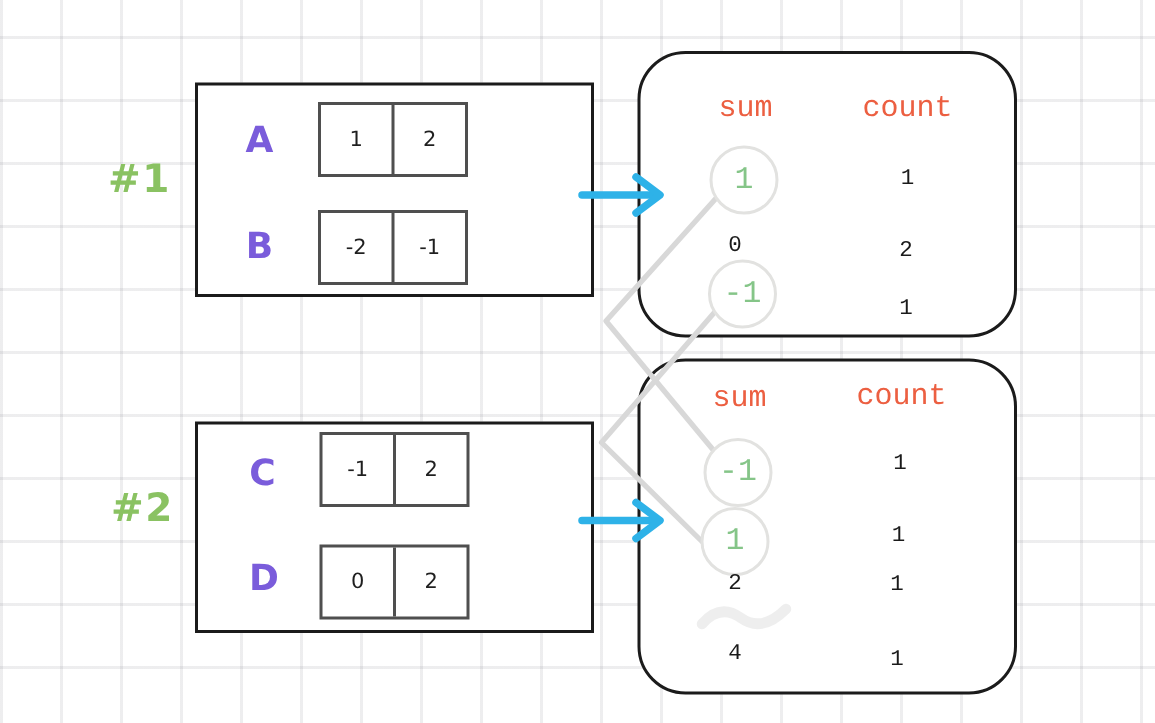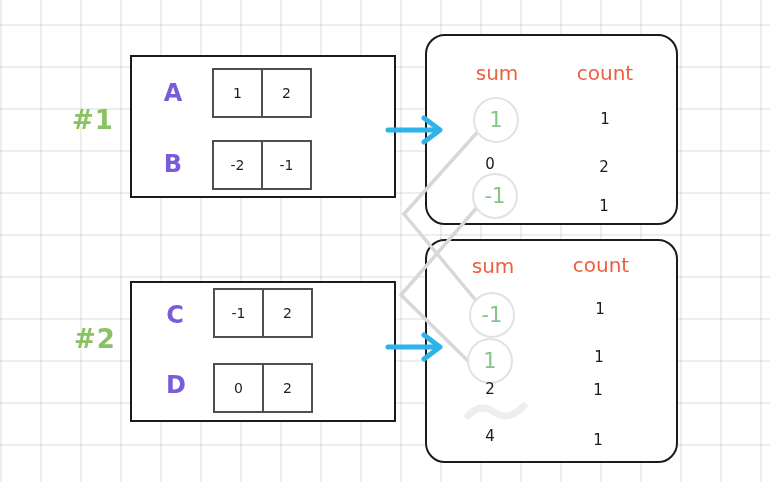--- a/index.html
+++ b/index.html
@@ -51,21 +51,22 @@
     justify-content: center;
     font-size: 14px;
     color: #1f1f1f;
   }
   .cell + .cell { border-left: 2px solid #4f4f4f; }
 
   .result-box {
     position: absolute;
     background: #ffffff;
     border: 2px solid #1b1b1b;
-    border-radius: 20px;
+    border-radius: 32px;
+    font-family: Liberation Mono, monospace;
   }
   .col-header {
     font-size: 20px;
     color: #ec5f41;
     font-weight: 400;
   }
   .val {
     font-size: 15px;
     color: #1a1a1a;
   }

